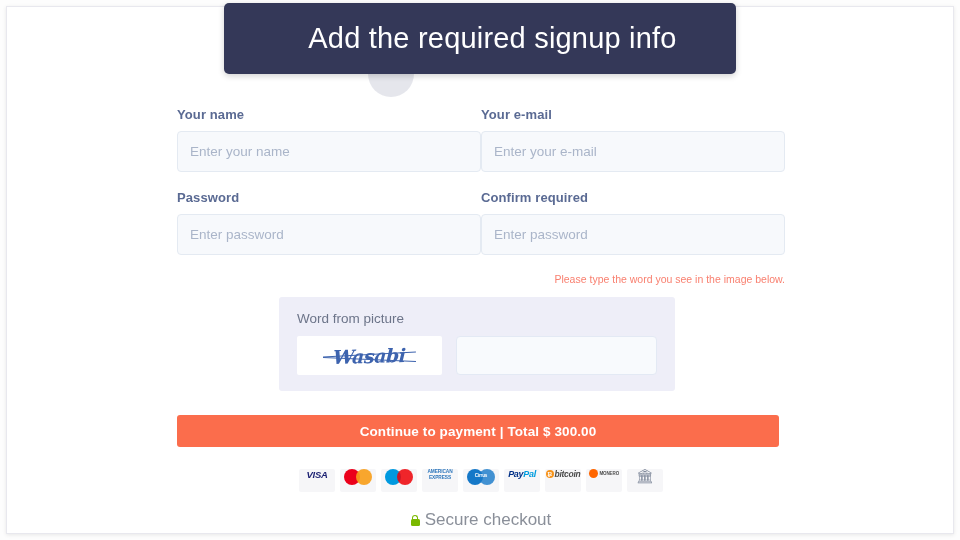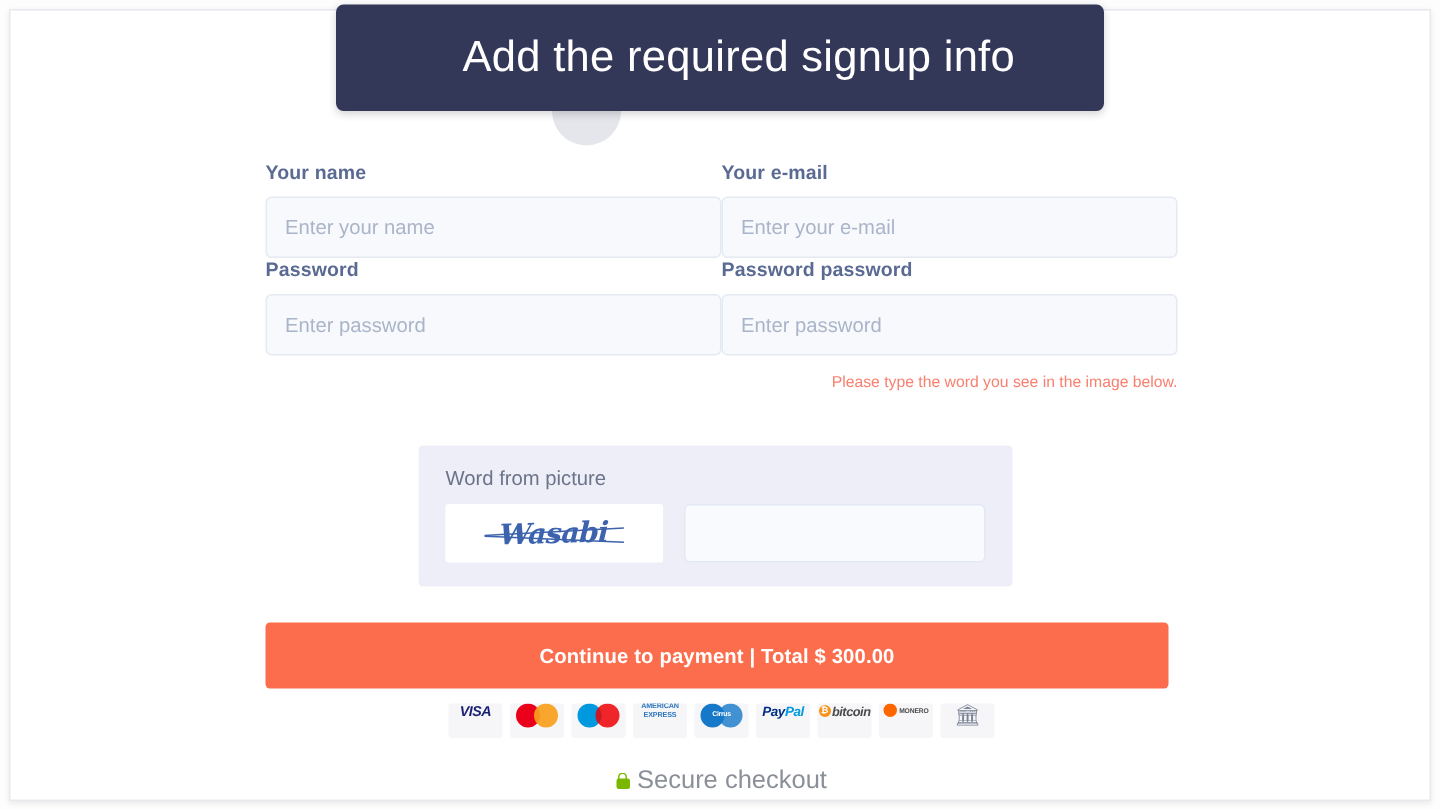--- a/index.html
+++ b/index.html
@@ -79,20 +79,21 @@
   
   .form-area {
     position: absolute;
     left: 170px;
     top: 100px;
     width: 608px;
   }
 
   .field-row {
     display: flex;
+    margin-bottom: 18px;
   }
   .field {
     flex: 1 1 0;
     min-width: 0;
   }
   .field-label {
     display: block;
     font-size: 13px;
     font-weight: bold;
     color: #5a6a93;
@@ -187,21 +188,21 @@
     color: #4a5468;
     outline: none;
   }
 
   
   #continue-button {
     position: absolute;
     left: 170px;
     top: 408px;
     width: 602px;
-    height: 44px;
+    height: 32px;
     background: #fb6d4c;
     border: none;
     border-radius: 3px;
     color: #ffffff;
     font-family: "Liberation Sans", sans-serif;
     font-size: 13.5px;
     font-weight: bold;
     cursor: pointer;
     letter-spacing: 0.1px;
   }
@@ -375,21 +376,21 @@
             <input class="field-input" type="text" placeholder="Enter your e-mail" style="">
           </div>
         </div>
 
         <div class="field-row">
           <div class="field">
             <label class="field-label">Password</label>
             <input class="field-input" type="text" placeholder="Enter password" style="">
           </div>
           <div class="field">
-            <label class="field-label">Password password</label>
+            <label class="field-label">Confirm required</label>
             <input class="field-input" type="text" placeholder="Enter password" style="">
           </div>
         </div>
 
         <div id="captcha-error">Please type the word you see in the image below.</div>
 
         <div id="captcha-panel">
           <div id="captcha-label">Word from picture</div>
           <div id="captcha-row">
             <div id="captcha-image">

